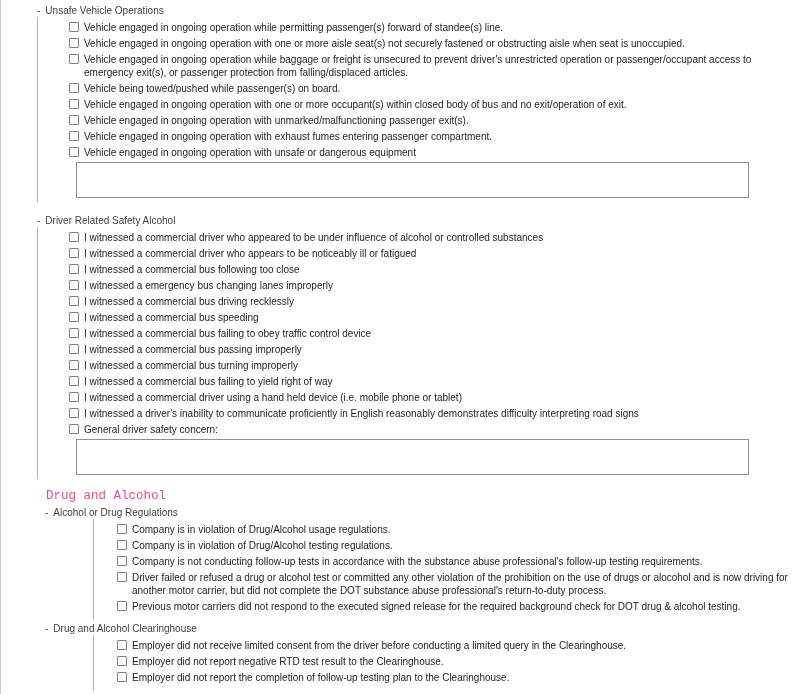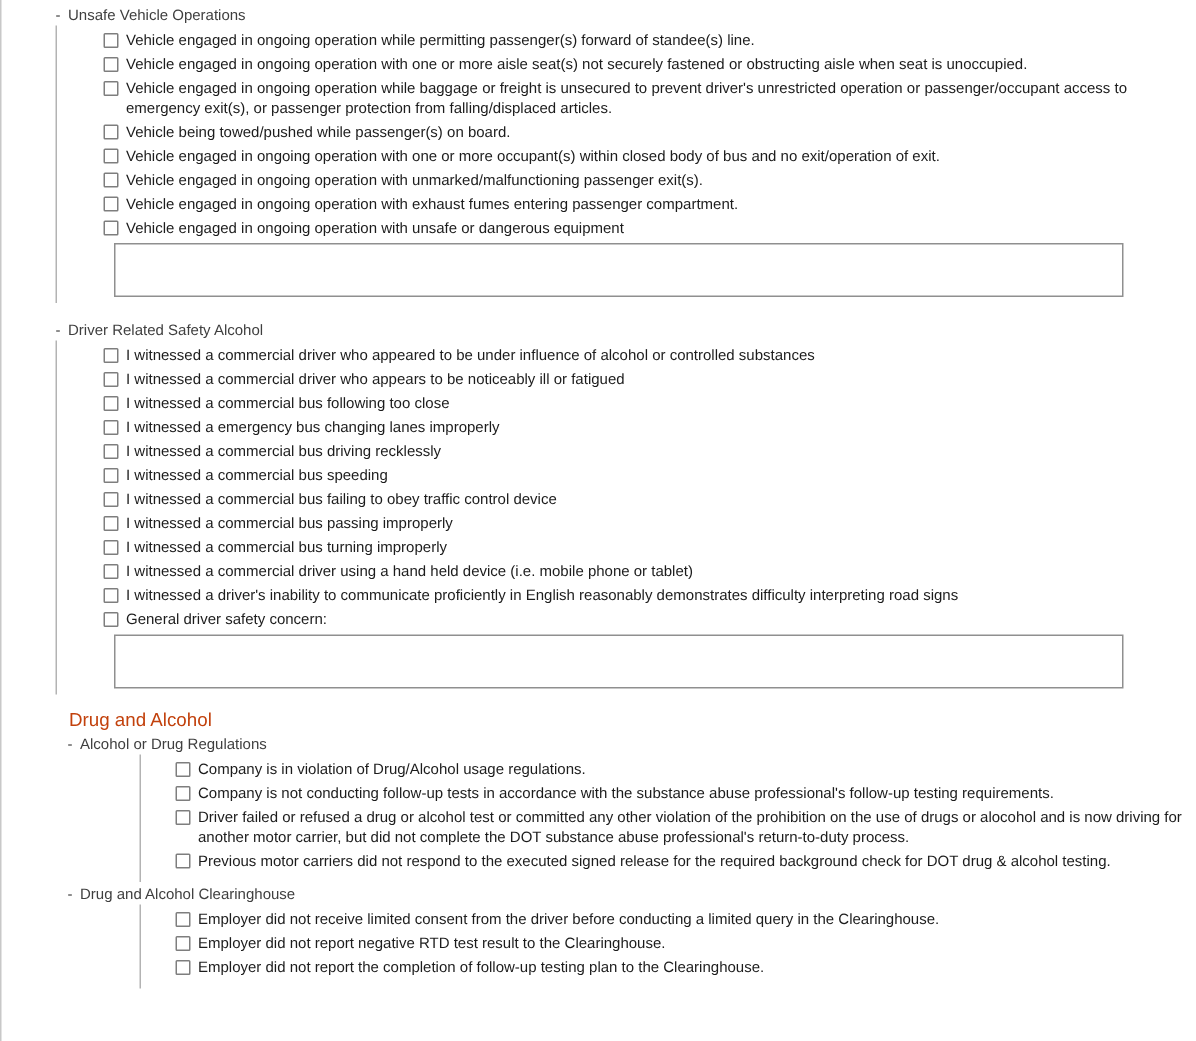--- a/index.html
+++ b/index.html
@@ -166,50 +166,58 @@
           <div class="row">
             <input type="checkbox" style="">
             <span class="lbl">I witnessed a commercial bus passing improperly</span>
           </div>
           <div class="row">
             <input type="checkbox" style="">
             <span class="lbl">I witnessed a commercial bus turning improperly</span>
           </div>
           <div class="row">
             <input type="checkbox" style="">
+            <span class="lbl">I witnessed a commercial bus failing to yield right of way</span>
+          </div>
+          <div class="row">
+            <input type="checkbox" style="">
             <span class="lbl">I witnessed a commercial driver using a hand held device (i.e. mobile phone or tablet)</span>
           </div>
           <div class="row">
             <input type="checkbox" style="">
             <span class="lbl">I witnessed a driver's inability to communicate proficiently in English reasonably demonstrates difficulty interpreting road signs</span>
           </div>
           <div class="row">
             <input type="checkbox" style="">
             <span class="lbl">General driver safety concern:</span>
           </div>
         </div>
       <textarea class="box" style=""></textarea>
     </div>
   </div>
 
-  <div class="da-heading" style="color: #c2410c;">Drug and Alcohol</div>
+  <div class="da-heading" style="color: #ec4899; font-family: Liberation Mono, monospace;">Drug and Alcohol</div>
 
   <div class="fs sub">
     <div class="fs-legend">
       <span class="toggle">-</span>
       <span class="legend-text">Alcohol or Drug Regulations</span>
     </div>
     <div class="fs-body">
       <div class="items">
           <div class="row">
             <input type="checkbox" style="">
             <span class="lbl">Company is in violation of Drug/Alcohol usage regulations.</span>
           </div>
           <div class="row">
             <input type="checkbox" style="">
+            <span class="lbl">Company is in violation of Drug/Alcohol testing regulations.</span>
+          </div>
+          <div class="row">
+            <input type="checkbox" style="">
             <span class="lbl">Company is not conducting follow-up tests in accordance with the substance abuse professional's follow-up testing requirements.</span>
           </div>
           <div class="row">
             <input type="checkbox" style="">
             <span class="lbl">Driver failed or refused a drug or alcohol test or committed any other violation of the prohibition on the use of drugs or alocohol and is now driving for another motor carrier, but did not complete the DOT substance abuse professional's return-to-duty process.</span>
           </div>
           <div class="row">
             <input type="checkbox" style="">
             <span class="lbl">Previous motor carriers did not respond to the executed signed release for the required background check for DOT drug &amp; alcohol testing.</span>
           </div>

